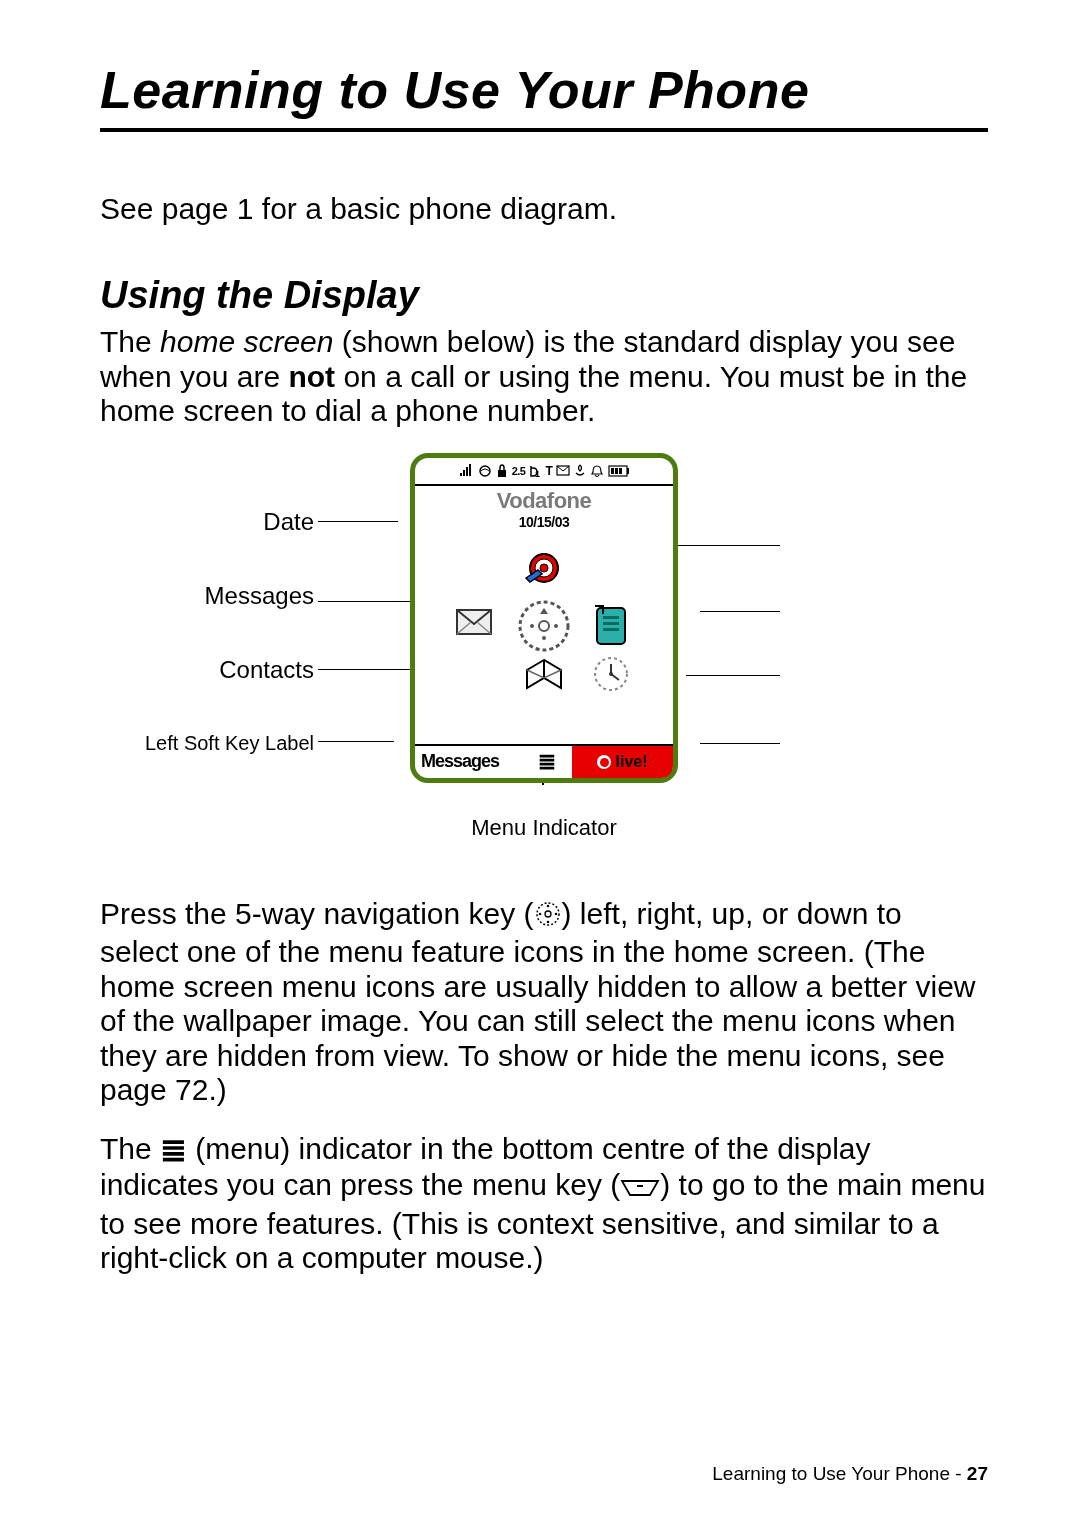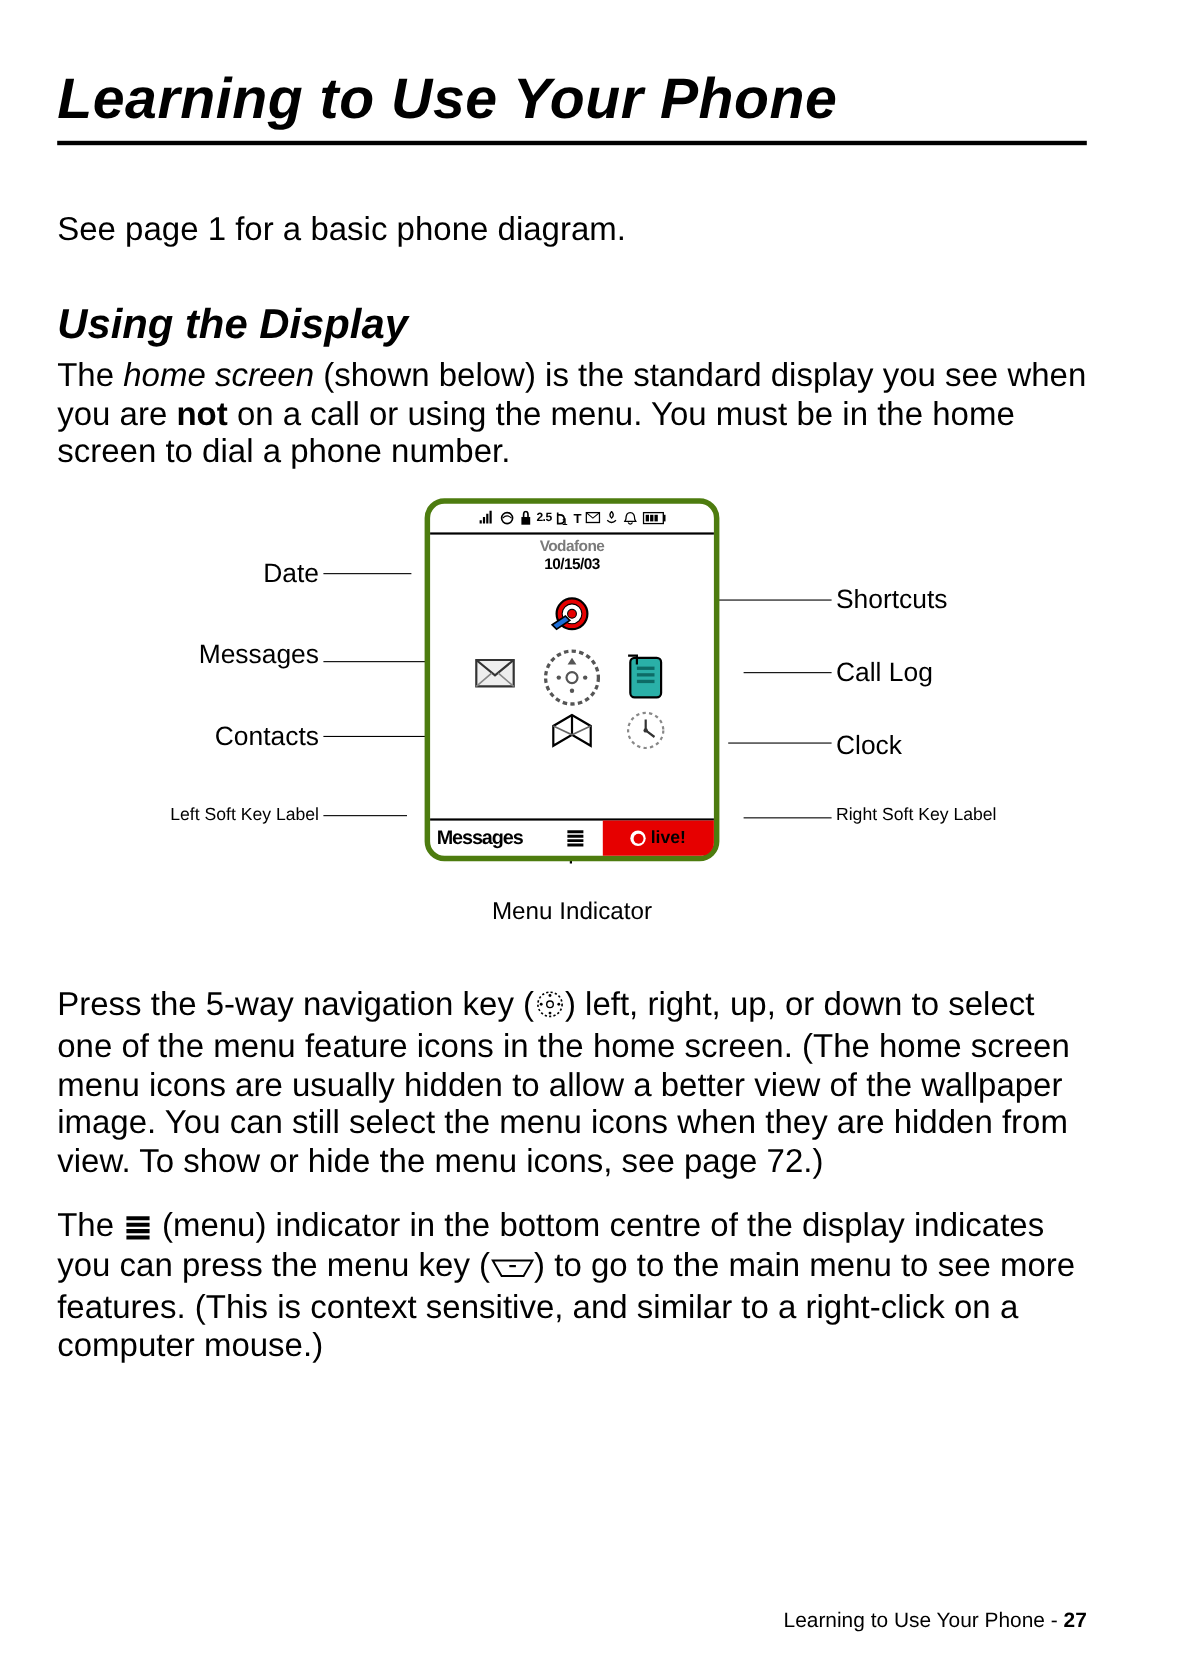--- a/index.html
+++ b/index.html
@@ -6,21 +6,21 @@
     margin: 0;
     padding: 0;
     background: #fff;
     font-family: Arial, Helvetica, sans-serif;
     color: #000;
   }
   .page {
     width: 1080px;
     min-height: 1525px;
     box-sizing: border-box;
-    padding: 60px 92px 40px 52px;
+    padding: 60px 92px 40px 100px;
     position: relative;
   }
   h1.title {
     font-style: italic;
     font-weight: bold;
     font-size: 52px;
     margin: 0 0 8px 0;
     letter-spacing: 0.5px;
   }
   .rule {
@@ -56,21 +56,21 @@
   .labels-left, .labels-right {
     position: absolute;
     top: 0;
     font-size: 24px;
     line-height: 1.1;
   }
   .labels-left { left: 0; text-align: right; width: 210px; }
   .labels-left .lbl { margin-bottom: 48px; }
   .labels-right { right: 0; text-align: left; width: 200px; }
   .labels-right .lbl { margin-bottom: 40px; }
-  .lbl.small { font-size: 16px; }
+  .lbl.small { font-size: 20px; }
 
   .phone-screen {
     position: relative;
     width: 268px;
     height: 330px;
     margin: 0 auto;
     border: 5px solid #4d7c0f;
     border-radius: 18px;
     background: #fff;
     box-sizing: border-box;
@@ -86,21 +86,21 @@
     justify-content: center;
     gap: 4px;
     font-family: "Arial Narrow", Arial, sans-serif;
     letter-spacing: -0.5px;
   }
 
   .carrier {
     text-align: center;
     font-family: "Arial Black", Arial, sans-serif;
     font-weight: 900;
-    font-size: 14px;
+    font-size: 22px;
     color: #7a7a7a;
     margin-top: 2px;
     letter-spacing: -0.5px;
   }
   .screen-date {
     text-align: center;
     font-family: "Arial Black", Arial, sans-serif;
     font-weight: 900;
     font-size: 14px;
     margin-top: 0px;
@@ -225,26 +225,20 @@
 
   <div class="diagram-wrap">
 
     <div class="labels-left" style="top:56px;">
       <div class="lbl">Date</div>
       <div class="lbl">Messages</div>
       <div class="lbl">Contacts</div>
       <div class="lbl small">Left Soft Key Label</div>
     </div>
 
-    <div class="labels-right" style="top:80px;">
-      <div class="lbl">Shortcuts</div>
-      <div class="lbl">Call Log</div>
-      <div class="lbl">Clock</div>
-      <div class="lbl small" style="line-height:1.1;"><span>Right Soft Key Label</span></div>
-    </div>
 
     <div class="connector" style="left:214px; top:68px; width:80px;"></div>
     <div class="connector" style="left:214px; top:148px; width:102px;"></div>
     <div class="connector" style="left:214px; top:216px; width:140px;"></div>
     <div class="connector" style="left:214px; top:288px; width:76px;"></div>
 
     <div class="connector" style="right:204px; top:92px; width:208px;"></div>
     <div class="connector" style="right:204px; top:158px; width:80px;"></div>
     <div class="connector" style="right:204px; top:222px; width:94px;"></div>
     <div class="connector" style="right:204px; top:290px; width:80px;"></div>

